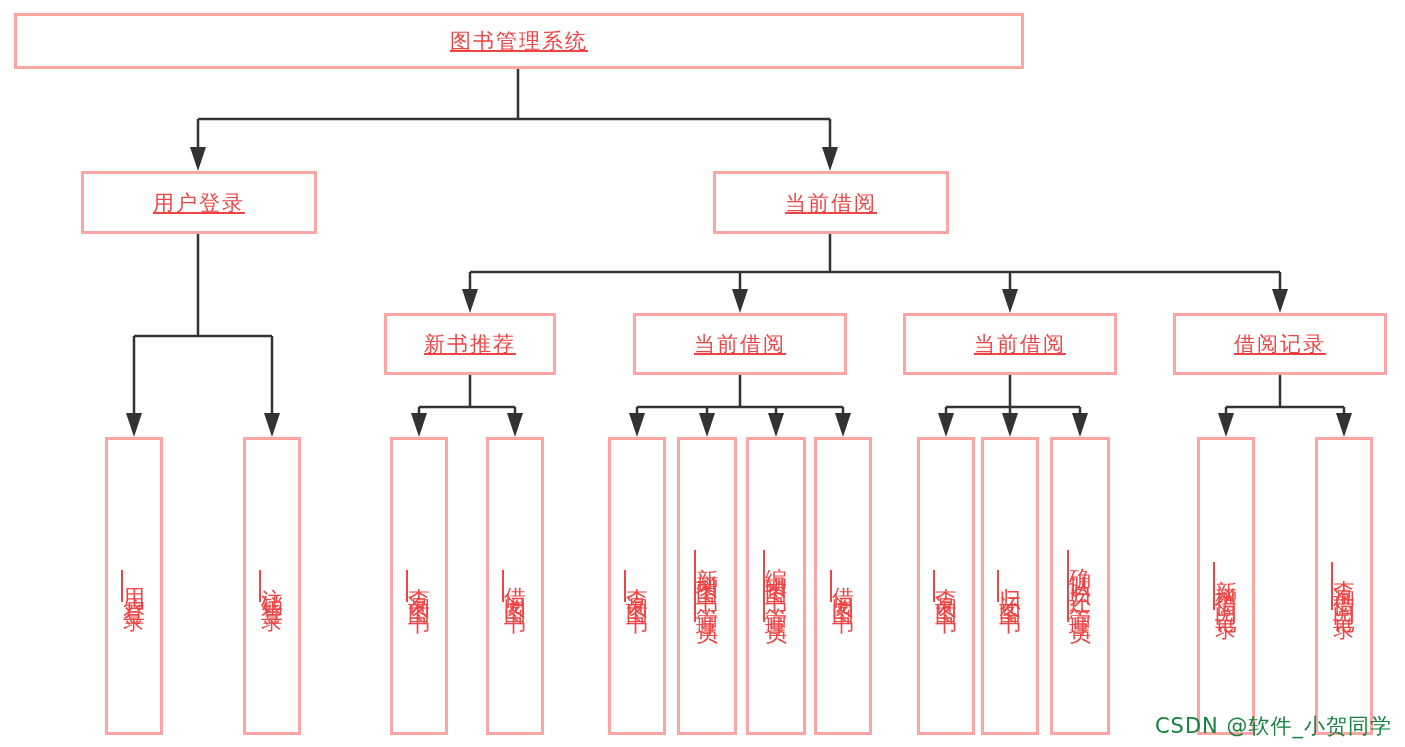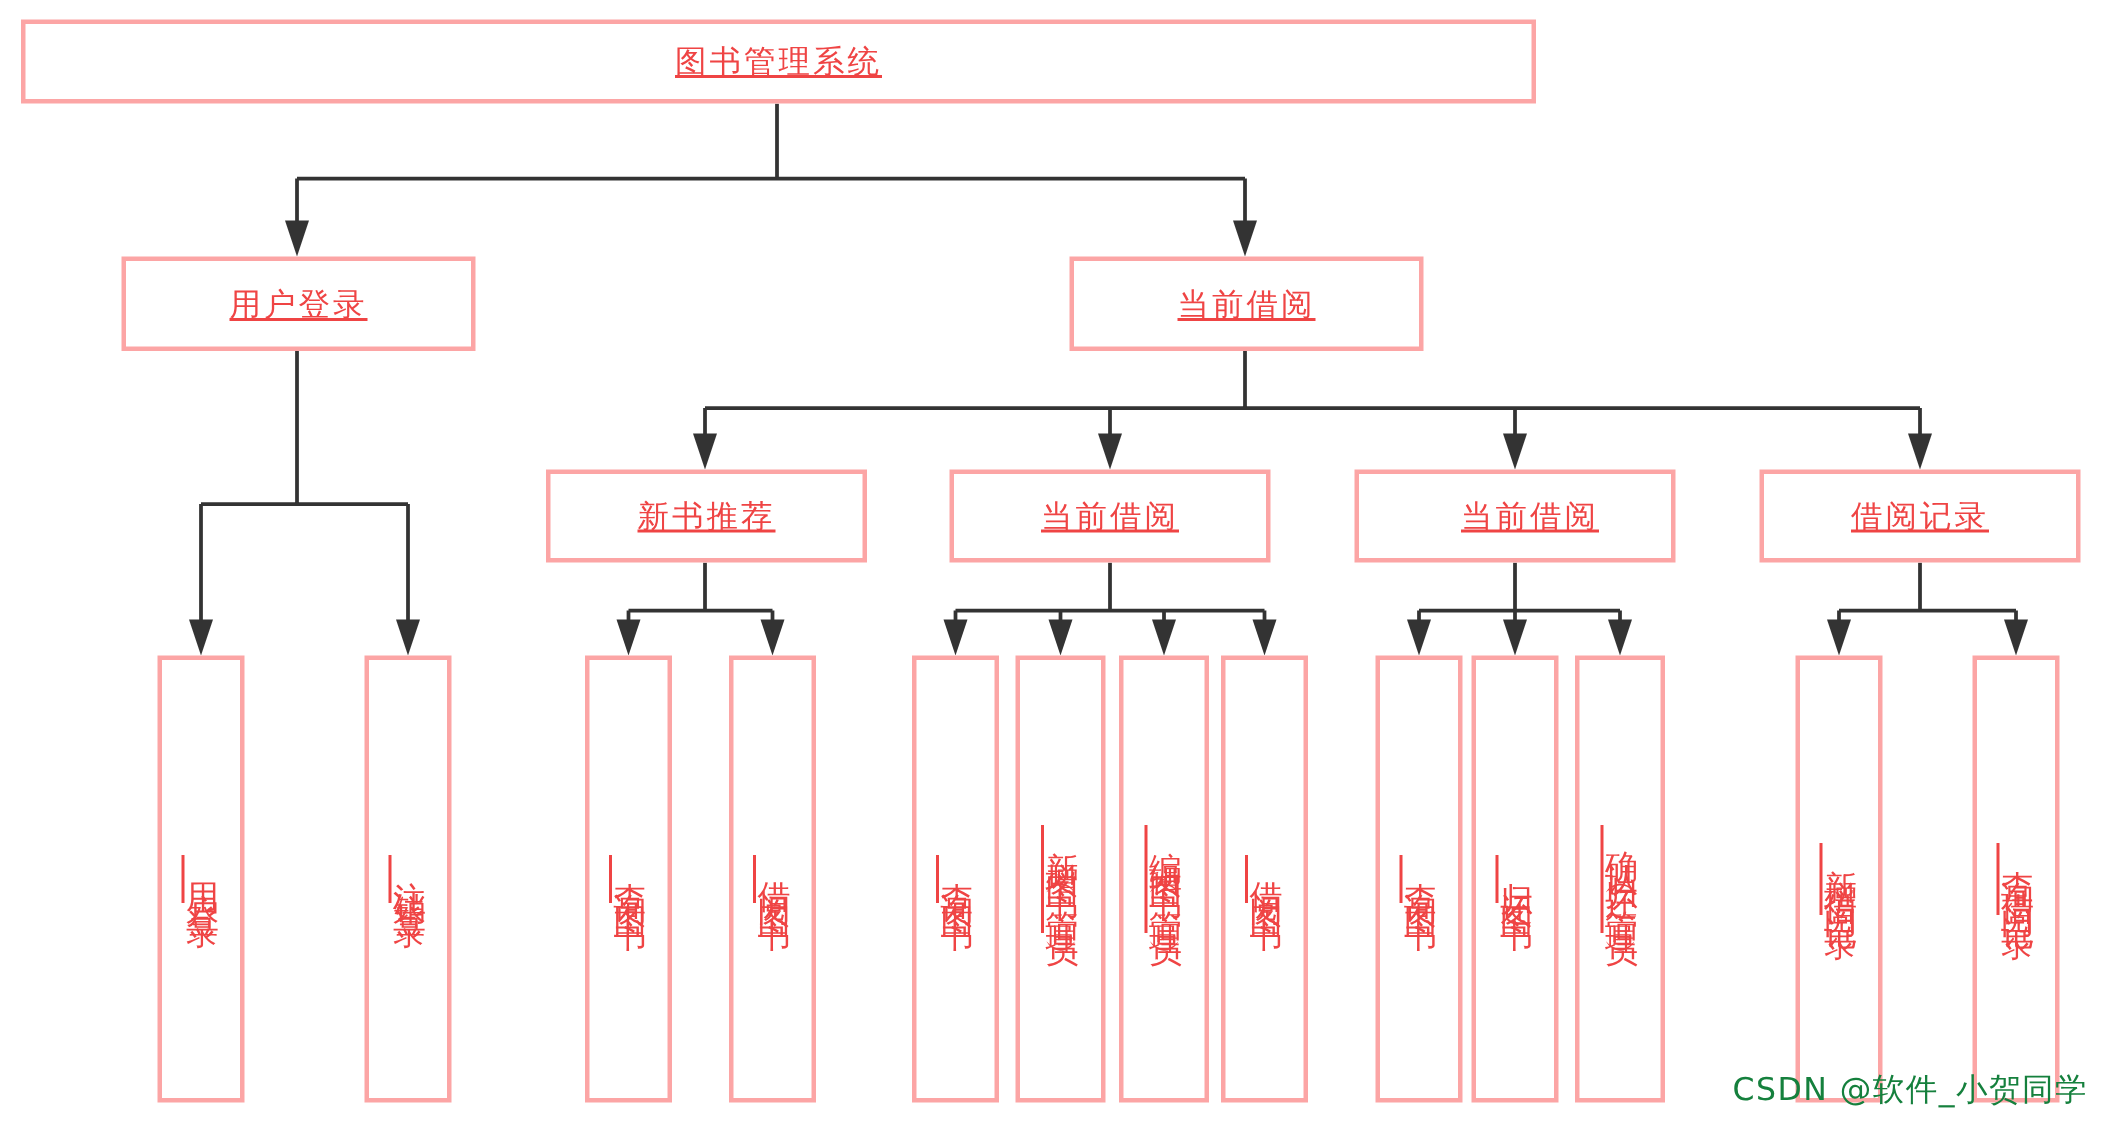--- a/index.html
+++ b/index.html
@@ -110,21 +110,21 @@
     <span class="hlabel">图书管理系统</span>
   </div>
 
   <div class="box" style="left:81px; top:171px; width:236px; height:63px;">
     <span class="hlabel">用户登录</span>
   </div>
   <div class="box" style="left:713px; top:171px; width:236px; height:63px;">
     <span class="hlabel">当前借阅</span>
   </div>
 
-  <div class="box" style="left:364px; top:313px; width:214px; height:62px;">
+  <div class="box" style="left:384px; top:313px; width:172px; height:62px;">
     <span class="hlabel">新书推荐</span>
   </div>
   <div class="box" style="left:633px; top:313px; width:214px; height:62px;">
     <span class="hlabel">当前借阅</span>
   </div>
   <div class="box" style="left:903px; top:313px; width:214px; height:62px;padding-left:20px;">
     <span class="hlabel">当前借阅</span>
   </div>
   <div class="box" style="left:1173px; top:313px; width:214px; height:62px;">
     <span class="hlabel">借阅记录</span>

